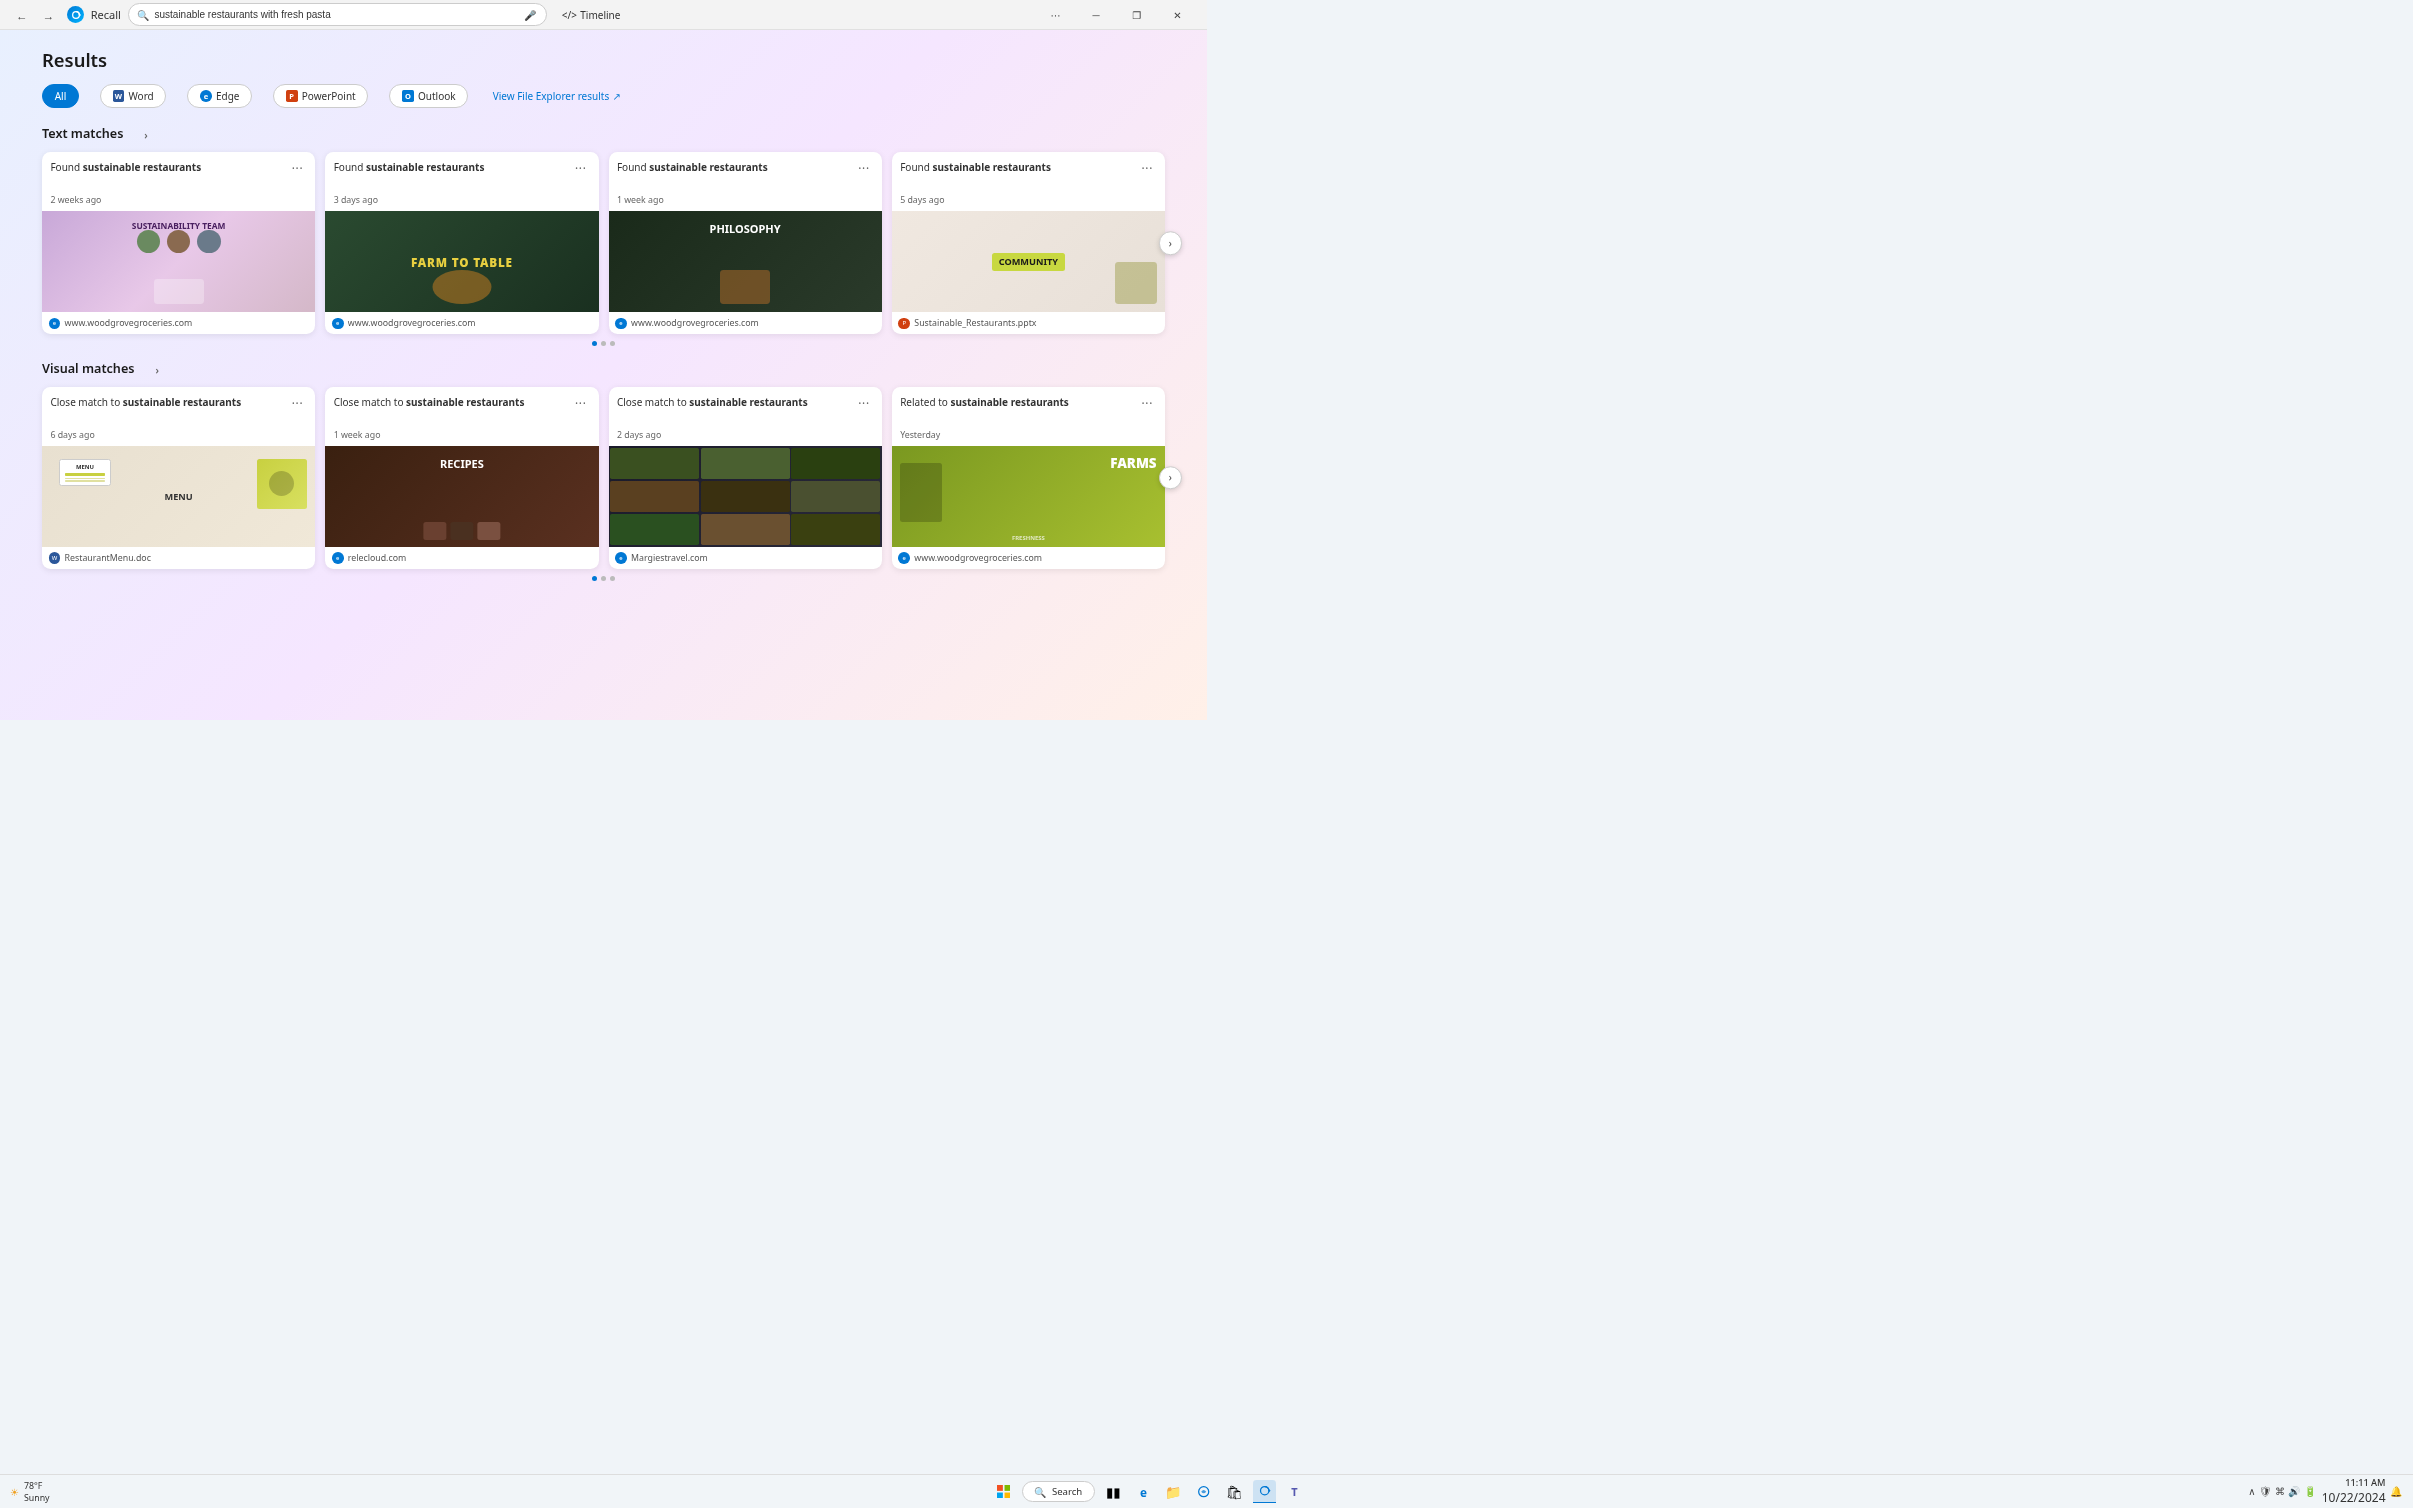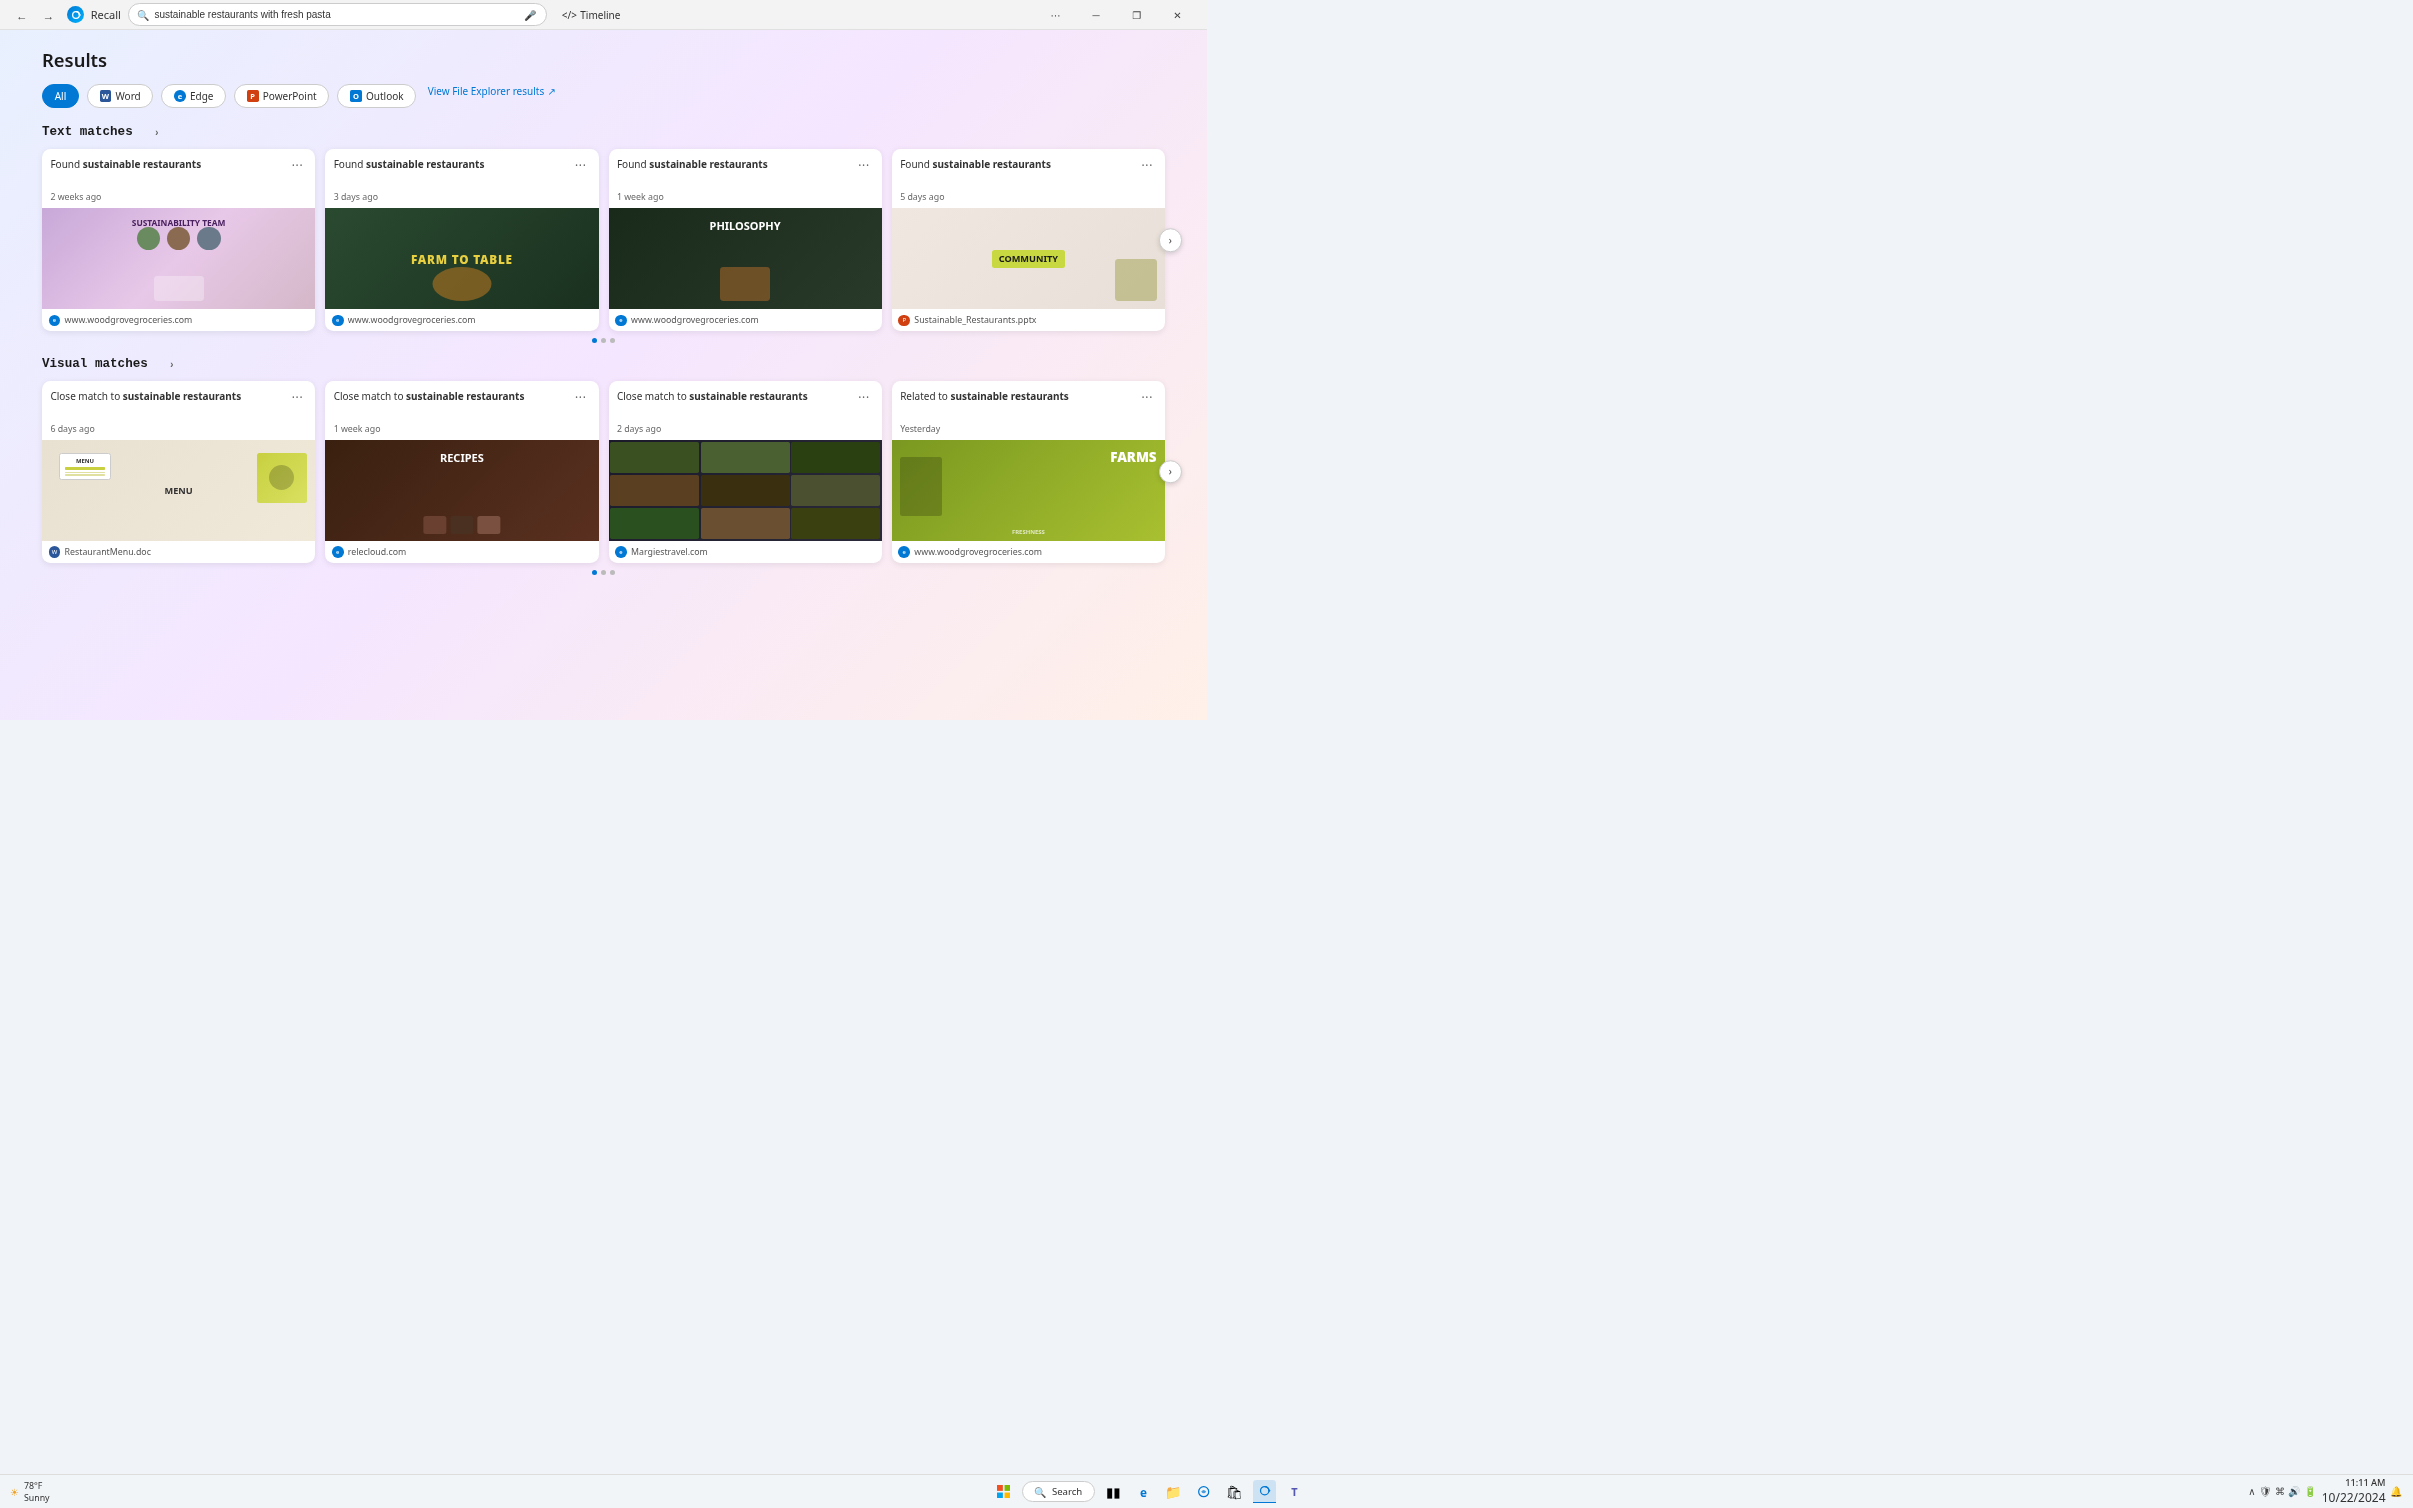--- a/index.html
+++ b/index.html
@@ -112,23 +112,23 @@
     .page-title {
       font-size: 18.4px;
       font-weight: 600;
       color: #1a1a1a;
       margin-bottom: 11.7px;
     }
 
     
     .filter-tabs {
       display: flex;
-      gap: 8px;
+      gap: 21px;
       margin-bottom: 17px;
-      align-items: flex-start;
+      align-items: center;
     }
     .filter-tab {
       display: flex;
       align-items: center;
       gap: 4.2px;
       padding: 4.2px 11.7px;
       border-radius: 13.4px;
       border: 0.8px solid #ccc;
       background: white;
       cursor: pointer;
@@ -164,21 +164,20 @@
     
     .section-header {
       display: flex;
       align-items: flex-end;
       gap: 21px;
       margin-bottom: 10px;
       font-size: 12.6px;
       font-weight: 600;
       color: #1a1a1a;
       cursor: pointer;
-      font-family: Liberation Mono, monospace;
     }
     .section-chevron { color: #666; font-size: 10px; }
 
     
     .cards-wrapper {
       position: relative;
       margin-bottom: 6.7px;
     }
     .cards-row {
       display: grid;

